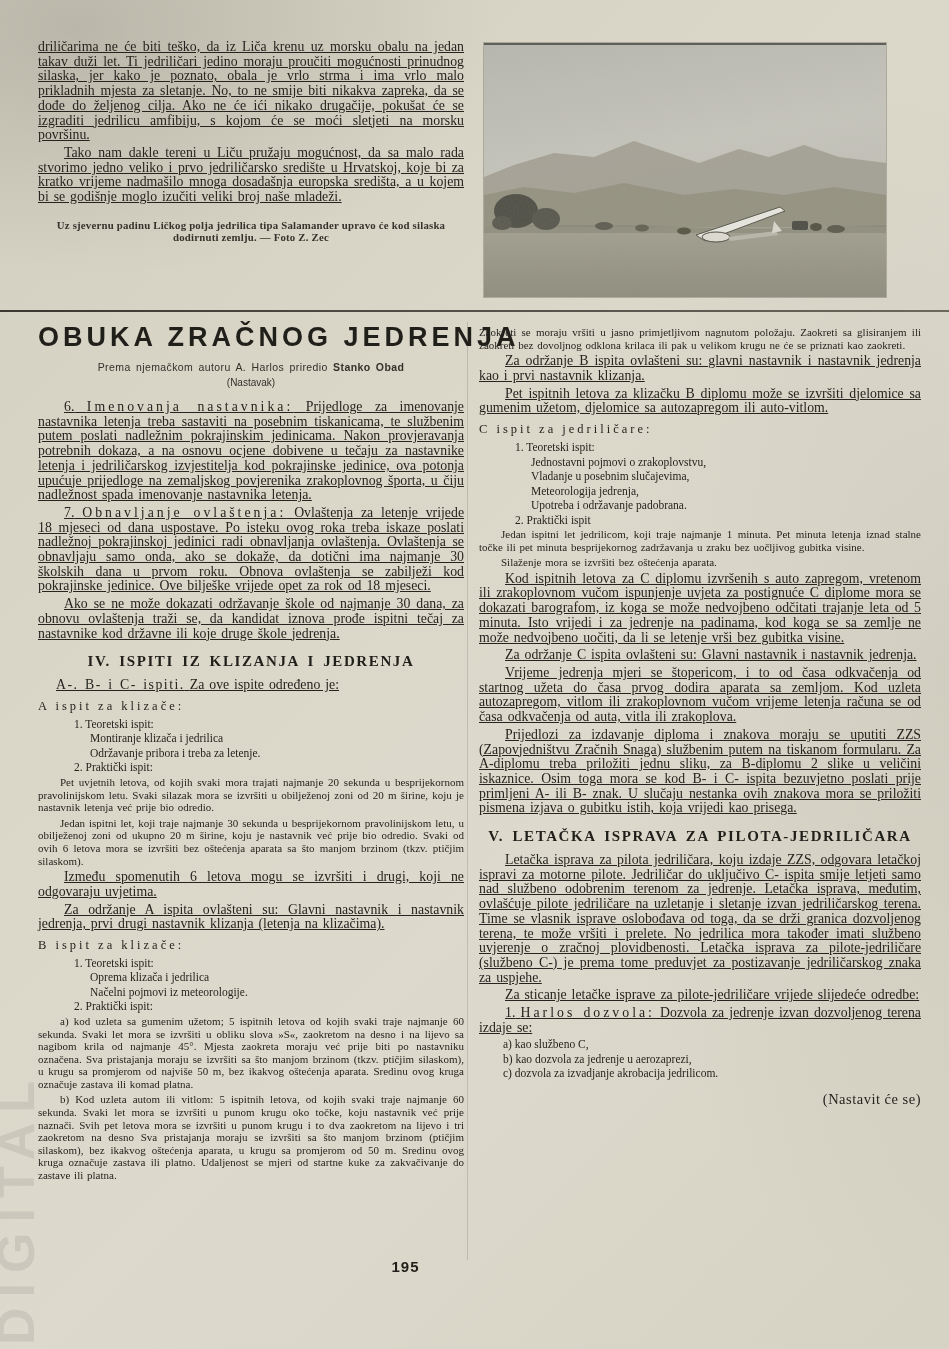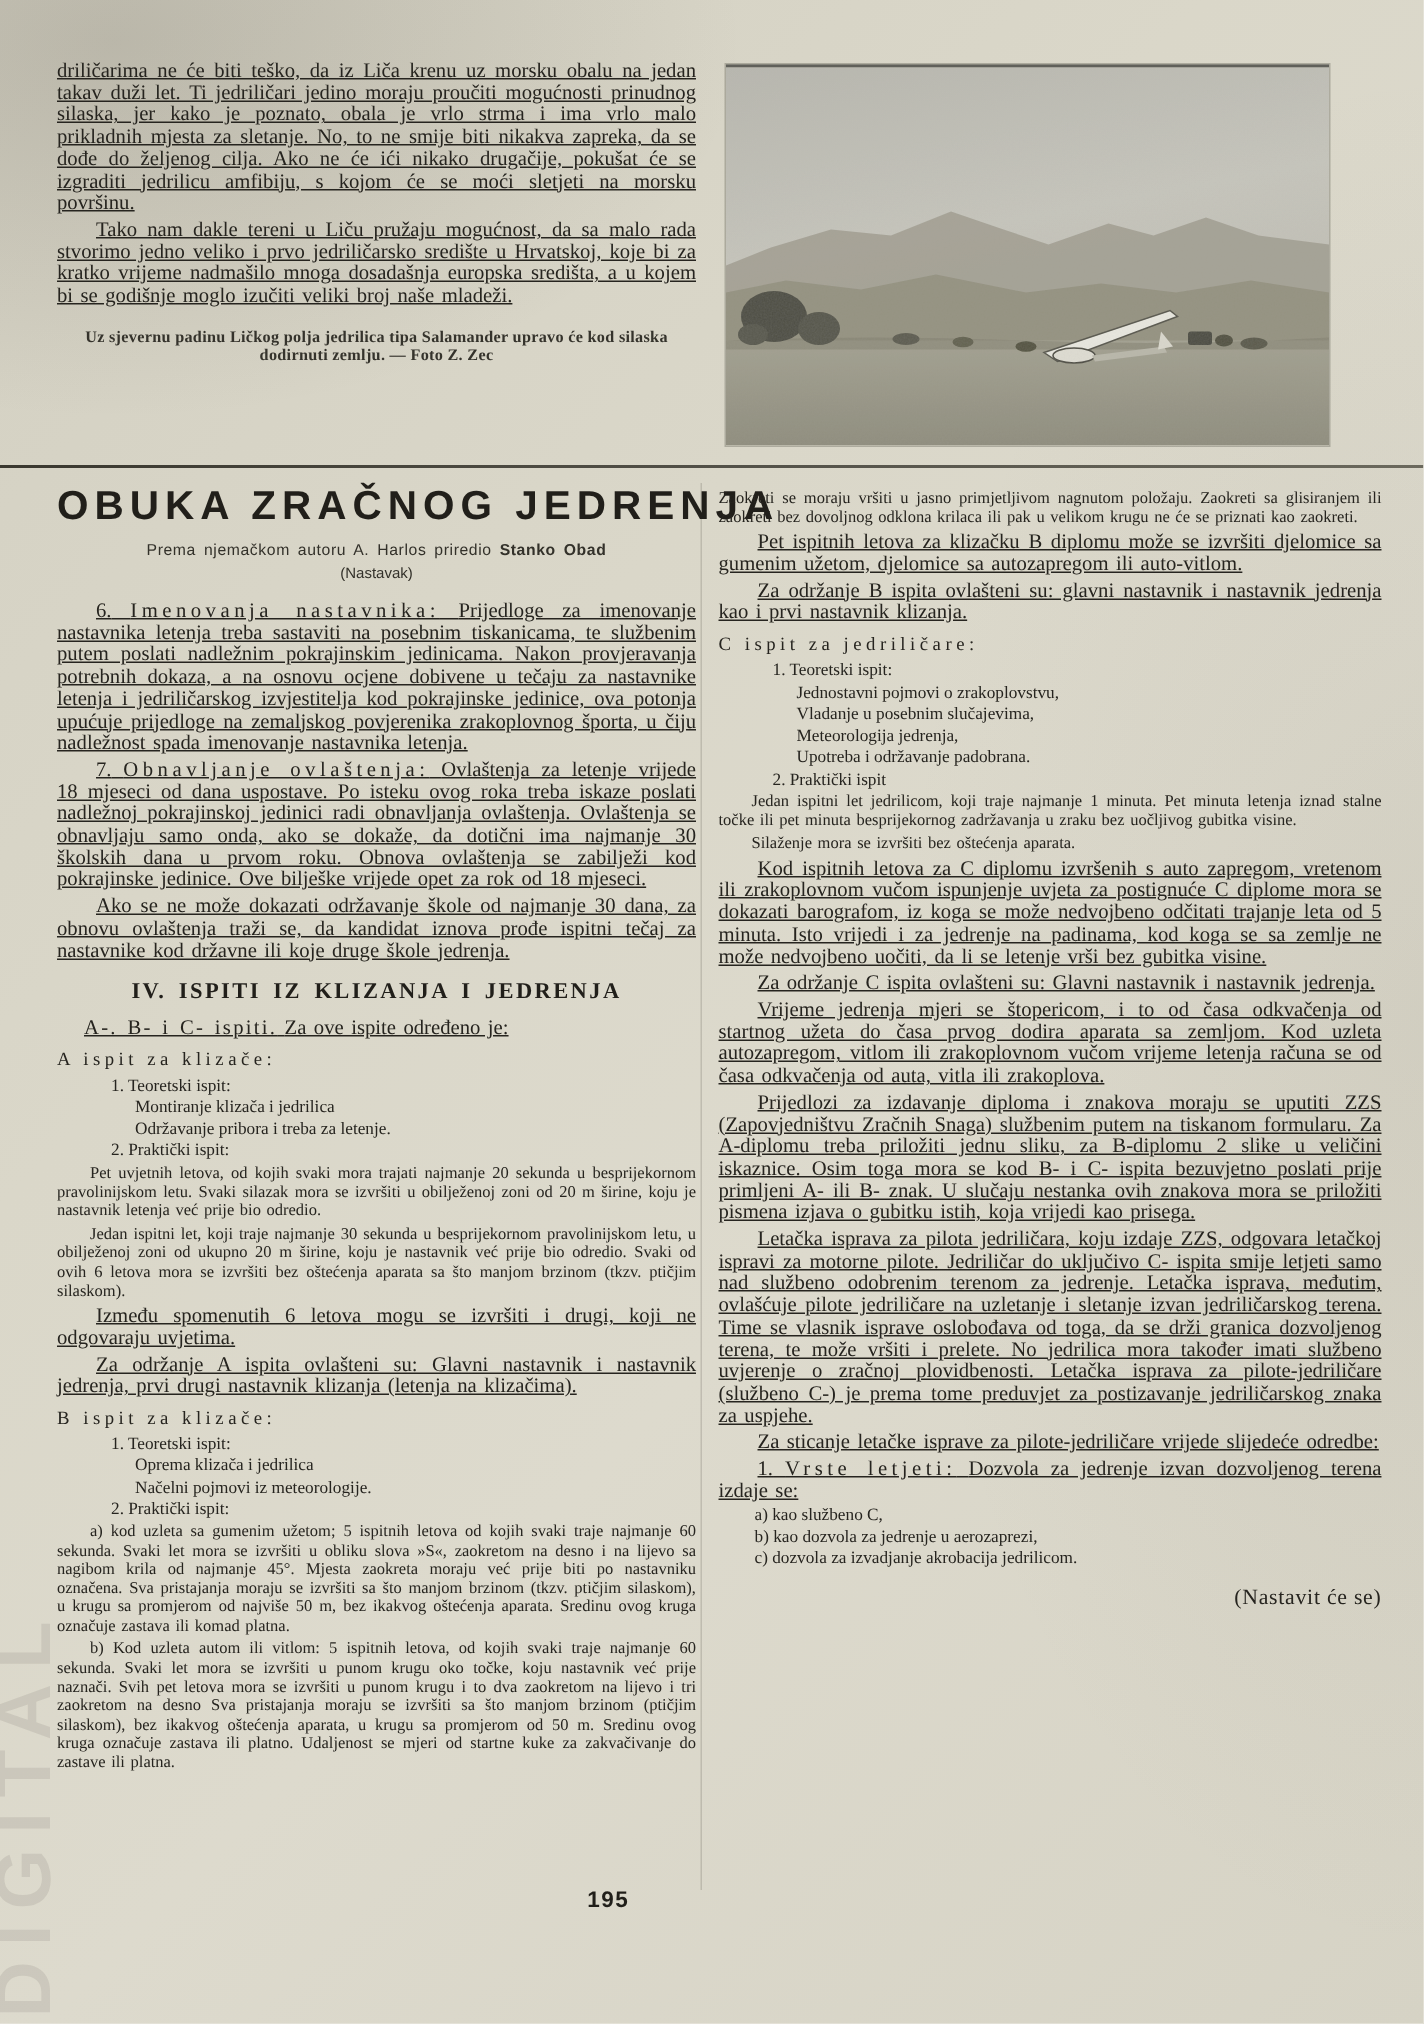--- a/index.html
+++ b/index.html
@@ -151,43 +151,44 @@
     <div class="list-item">1. Teoretski ispit:</div>
     <div class="list-sub">Oprema klizača i jedrilica</div>
     <div class="list-sub">Načelni pojmovi iz meteorologije.</div>
     <div class="list-item">2. Praktički ispit:</div>
     <p class="small">a) kod uzleta sa gumenim užetom; 5 ispitnih letova od kojih svaki traje najmanje 60 sekunda. Svaki let mora se izvršiti u obliku slova »S«, zaokretom na desno i na lijevo sa nagibom krila od najmanje 45°. Mjesta zaokreta moraju već prije biti po nastavniku označena. Sva pristajanja moraju se izvršiti sa što manjom brzinom (tkzv. ptičjim silaskom), u krugu sa promjerom od najviše 50 m, bez ikakvog oštećenja aparata. Sredinu ovog kruga označuje zastava ili komad platna.</p>
     <p class="small">b) Kod uzleta autom ili vitlom: 5 ispitnih letova, od kojih svaki traje najmanje 60 sekunda. Svaki let mora se izvršiti u punom krugu oko točke, koju nastavnik već prije naznači. Svih pet letova mora se izvršiti u punom krugu i to dva zaokretom na lijevo i tri zaokretom na desno Sva pristajanja moraju se izvršiti sa što manjom brzinom (ptičjim silaskom), bez ikakvog oštećenja aparata, u krugu sa promjerom od 50 m. Sredinu ovog kruga označuje zastava ili platno. Udaljenost se mjeri od startne kuke za zakvačivanje do zastave ili platna.</p>
   </div>
 
   <div class="col-right">
     <p class="small noindent">Zaokreti se moraju vršiti u jasno primjetljivom nagnutom položaju. Zaokreti sa glisiranjem ili zaokreti bez dovoljnog odklona krilaca ili pak u velikom krugu ne će se priznati kao zaokreti.</p>
+    <p class="p">Za održanje B ispita ovlašteni su: glavni nastavnik i nastavnik jedrenja kao i prvi nastavnik klizanja.</p>
     <p class="p">Pet ispitnih letova za klizačku B diplomu može se izvršiti djelomice sa gumenim užetom, djelomice sa autozapregom ili auto-vitlom.</p>
-    <p class="p">Za održanje B ispita ovlašteni su: glavni nastavnik i nastavnik jedrenja kao i prvi nastavnik klizanja.</p>
 
     <div class="exam-head">C ispit za jedriličare:</div>
     <div class="list-item">1. Teoretski ispit:</div>
     <div class="list-sub">Jednostavni pojmovi o zrakoplovstvu,</div>
     <div class="list-sub">Vladanje u posebnim slučajevima,</div>
     <div class="list-sub">Meteorologija jedrenja,</div>
     <div class="list-sub">Upotreba i održavanje padobrana.</div>
     <div class="list-item">2. Praktički ispit</div>
     <p class="small">Jedan ispitni let jedrilicom, koji traje najmanje 1 minuta. Pet minuta letenja iznad stalne točke ili pet minuta besprijekornog zadržavanja u zraku bez uočljivog gubitka visine.</p>
     <p class="small">Silaženje mora se izvršiti bez oštećenja aparata.</p>
 
     <p class="p">Kod ispitnih letova za C diplomu izvršenih s auto zapregom, vretenom ili zrakoplovnom vučom ispunjenje uvjeta za postignuće C diplome mora se dokazati barografom, iz koga se može nedvojbeno odčitati trajanje leta od 5 minuta. Isto vrijedi i za jedrenje na padinama, kod koga se sa zemlje ne može nedvojbeno uočiti, da li se letenje vrši bez gubitka visine.</p>
     <p class="p">Za održanje C ispita ovlašteni su:  Glavni nastavnik i nastavnik jedrenja.</p>
     <p class="p">Vrijeme jedrenja mjeri se štopericom, i to od časa odkvačenja od startnog užeta do časa prvog dodira aparata sa zemljom. Kod uzleta autozapregom, vitlom ili zrakoplovnom vučom vrijeme letenja računa se od časa odkvačenja od auta, vitla ili zrakoplova.</p>
     <p class="p">Prijedlozi za izdavanje diploma i znakova moraju se uputiti ZZS (Zapovjedništvu Zračnih Snaga) službenim putem na tiskanom formularu. Za A-diplomu treba priložiti jednu sliku, za B-diplomu 2 slike u veličini iskaznice. Osim toga mora se kod B- i C- ispita bezuvjetno poslati prije primljeni A- ili B- znak. U slučaju nestanka ovih znakova mora se priložiti pismena izjava o gubitku istih, koja vrijedi kao prisega.</p>
 
+    <div class="sec-head">V. LETAČKA ISPRAVA ZA PILOTA-JEDRILIČARA</div>
 
     <p class="p">Letačka isprava za pilota jedriličara, koju izdaje ZZS, odgovara letačkoj ispravi za motorne pilote. Jedriličar do uključivo C- ispita smije letjeti samo nad službeno odobrenim terenom za jedrenje. Letačka isprava, međutim, ovlašćuje pilote jedriličare na uzletanje i sletanje izvan jedriličarskog terena. Time se vlasnik isprave oslobođava od toga, da se drži granica dozvoljenog terena, te može vršiti i prelete. No jedrilica mora također imati službeno uvjerenje o zračnoj plovidbenosti. Letačka isprava za pilote-jedriličare (službeno C-) je prema tome preduvjet za postizavanje jedriličarskog znaka za uspjehe.</p>
     <p class="p">Za sticanje letačke isprave za pilote-jedriličare vrijede slijedeće odredbe:</p>
 
-    <p class="p"><span>1.</span> <span class="ls">Vrste letjeti:</span> <span>Dozvola za jedrenje izvan dozvoljenog terena izdaje se:</span></p>
+    <p class="p"><span>1.</span> <span class="ls">Harlos dozvola:</span> <span>Dozvola za jedrenje izvan dozvoljenog terena izdaje se:</span></p>
 
     <div class="list-item" style="margin-left:24px;">a) kao službeno C,</div>
     <div class="list-item" style="margin-left:24px;">b) kao dozvola za jedrenje u aerozaprezi,</div>
     <div class="list-item" style="margin-left:24px;">c) dozvola za izvadjanje akrobacija jedrilicom.</div>
 
     <div class="closing">(Nastavit će se)</div>
   </div>
 
   <div class="pageno">195</div>
 

